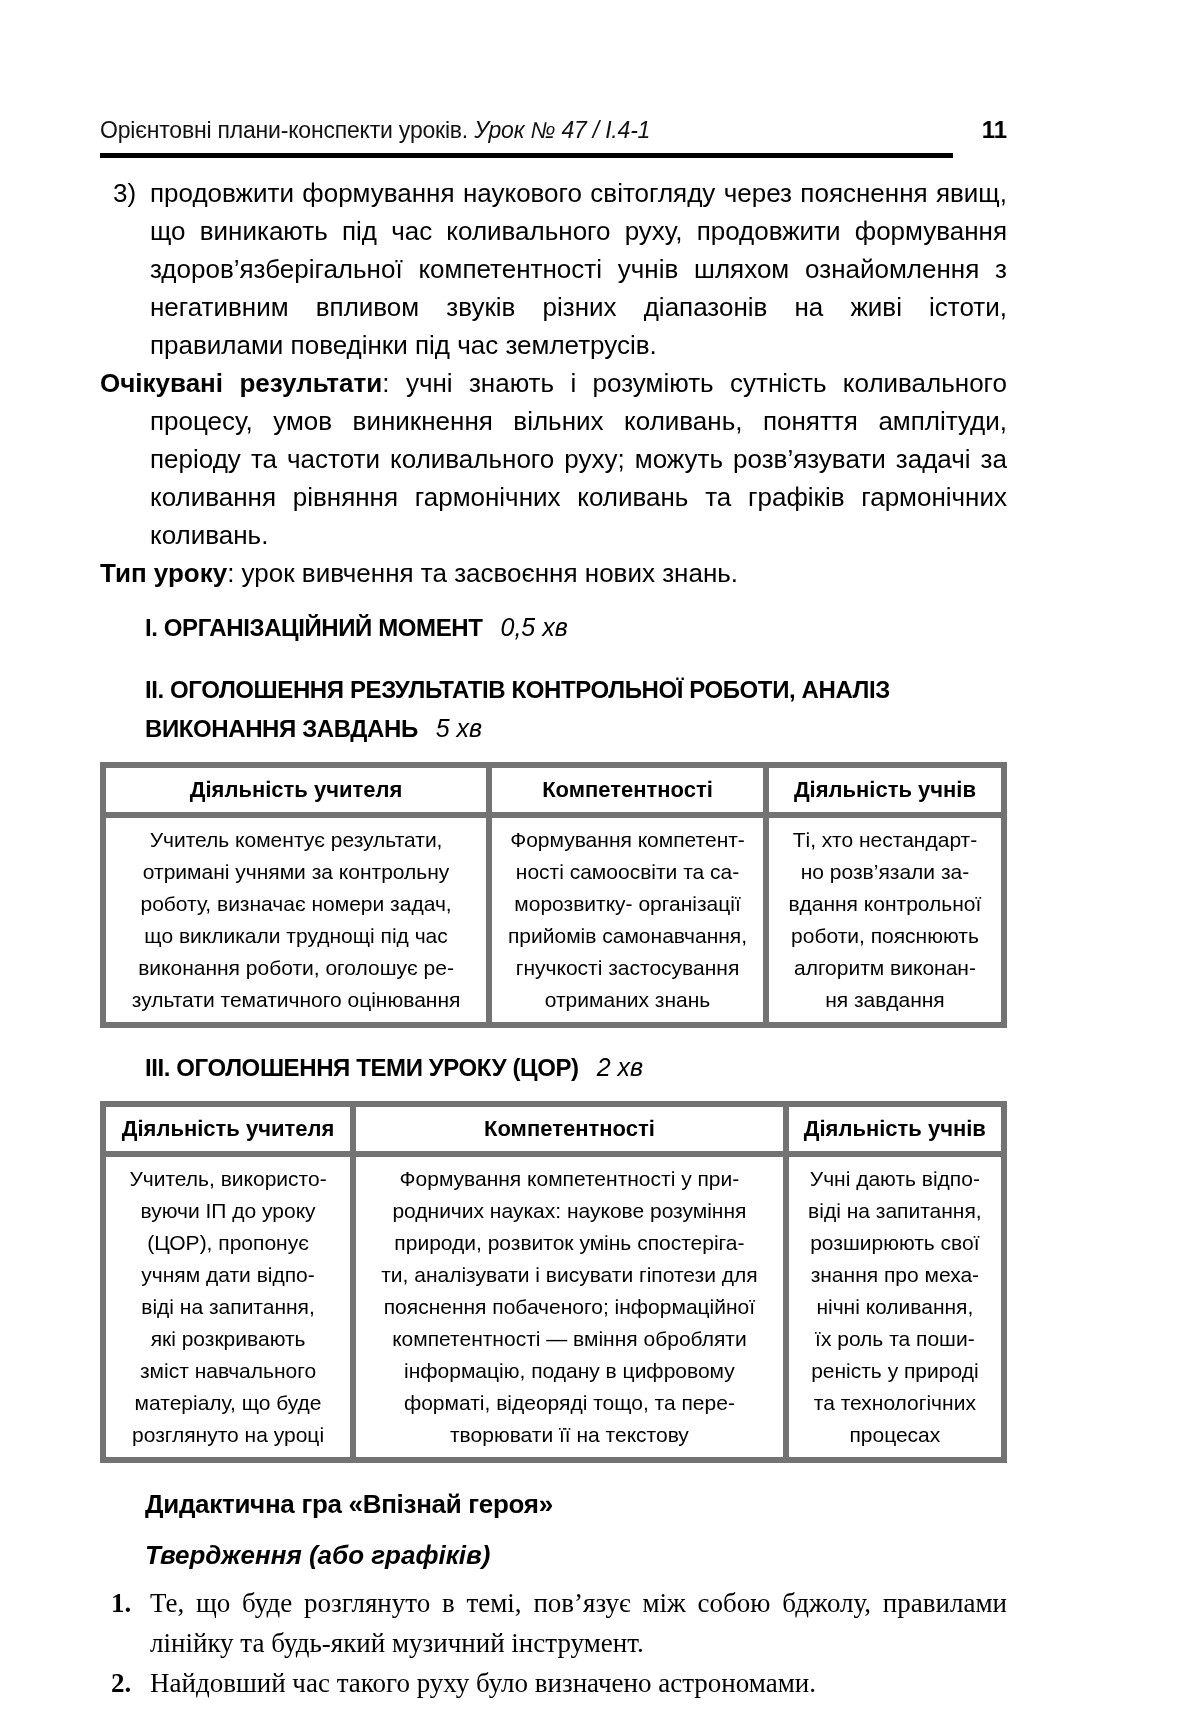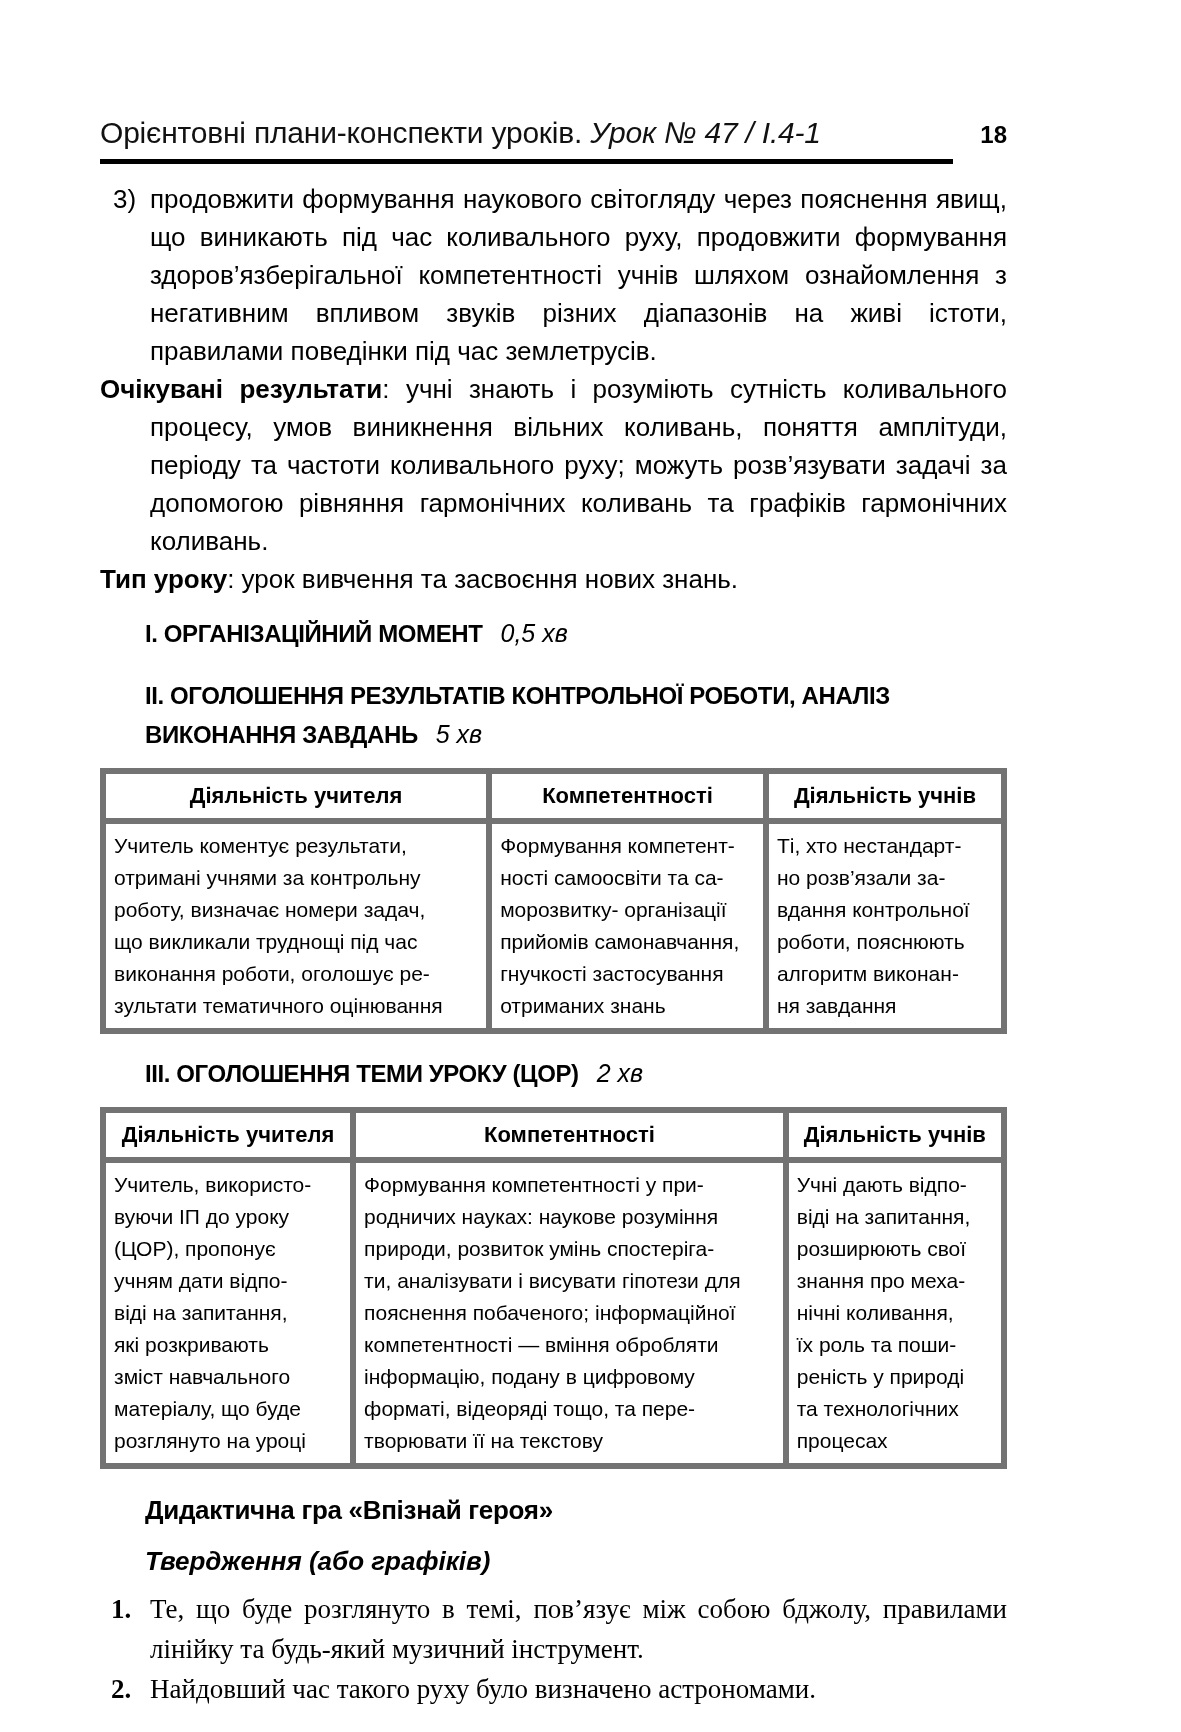--- a/index.html
+++ b/index.html
@@ -8,21 +8,21 @@
     width:1181px;height:1732px;
     background:#ffffff;
     color:#000;
     font-family:"Liberation Sans", sans-serif;
     overflow:hidden;
   }
   .content{position:absolute;left:100px;top:116px;width:907px;}
 
   
   .header-row{display:flex;justify-content:space-between;align-items:baseline;}
-  .breadcrumb{font-size:30px;letter-spacing:-0.2px;color:#111;text-align:right;}
+  .breadcrumb{font-size:23px;letter-spacing:-0.2px;color:#111;text-align:right;}
   .breadcrumb .it{font-style:italic;}
   .page-number{font-size:24px;font-weight:bold;}
   .header-rule{width:853px;height:5px;background:#000;margin-top:9px;}
 
   
   .intro{margin-top:16px;font-size:26px;line-height:38px;text-align:justify;}
   .p-item{position:relative;padding-left:50px;}
   .p-item .num{position:absolute;left:13px;top:0;}
   .p-hang{padding-left:50px;text-indent:-50px;}
   .blabel{font-weight:bold;}
@@ -40,21 +40,21 @@
   
   table.ltable{border-collapse:collapse;width:907px;margin:0 0 20px 0;table-layout:fixed;}
   table.ltable, table.ltable th, table.ltable td{border:6px solid #737373;}
   table.ltable{border-width:3px;}
   table.ltable th{
     font-size:22px;font-weight:bold;text-align:center;
     padding:9px 4px;border-bottom-width:3px;
   }
   table.ltable td{
     font-size:21px;line-height:32px;vertical-align:top;
-    padding:6px 8px;white-space:pre-line;
+    padding:6px 8px;white-space:pre-line;text-align:center;
   }
   .t1 .c1{width:43.3%;} .t1 .c2{width:30.6%;} .t1 .c3{width:26.1%;}
   .t2 .c1{width:27.5%;} .t2 .c2{width:48.7%;} .t2 .c3{width:23.8%;}
 
   
   .game-heading{padding-left:45px;font-size:26px;font-weight:bold;letter-spacing:-0.3px;margin:26px 0 0 0;}
   .stmt-heading{padding-left:45px;font-size:26px;font-weight:bold;font-style:italic;margin:20px 0 12px 0;}
   .stmts{font-family:"Liberation Serif", serif;font-size:27px;line-height:40px;text-align:justify;}
   .stmt{position:relative;padding-left:50px;}
   .stmt .num{position:absolute;left:11px;top:0;font-weight:bold;}
@@ -62,31 +62,31 @@
 </head>
 <body>
 
 <div class="page">
   <div class="content">
 
     <div class="header-row">
       <div class="breadcrumb">
         <span>Орієнтовні плани-конспекти уроків. </span><span class="it">Урок № 47 / І.4-1</span>
       </div>
-      <div class="page-number">18</div>
+      <div class="page-number">11</div>
     </div>
     <div class="header-rule"></div>
 
     <div class="intro">
       <div class="p-item">
         <span class="num">3)</span>
         <span>продовжити формування наукового світогляду через пояснення явищ, що виникають під час коливального руху, продовжити формування здоров’язберігальної компетентності учнів шляхом ознайомлення з негативним впливом звуків різних діапазонів на живі істоти, правилами поведінки під час землетрусів.</span>
       </div>
       <div class="p-hang">
-        <span class="blabel">Очікувані результати</span><span>: учні знають і розуміють сутність коливального процесу, умов виникнення вільних коливань, поняття амплітуди, періоду та частоти коливального руху; можуть розв’язувати задачі за допомогою рівняння гармонічних коливань та графіків гармонічних коливань.</span>
+        <span class="blabel">Очікувані результати</span><span>: учні знають і розуміють сутність коливального процесу, умов виникнення вільних коливань, поняття амплітуди, періоду та частоти коливального руху; можуть розв’язувати задачі за коливання рівняння гармонічних коливань та графіків гармонічних коливань.</span>
       </div>
       <div class="p-hang">
         <span class="blabel">Тип уроку</span><span>: урок вивчення та засвоєння нових знань.</span>
       </div>
     </div>
 
 
     <div class="sec sec-1">
       <span>І. ОРГАНІЗАЦІЙНИЙ МОМЕНТ</span><span class="dur">0,5 хв</span>
     </div>

